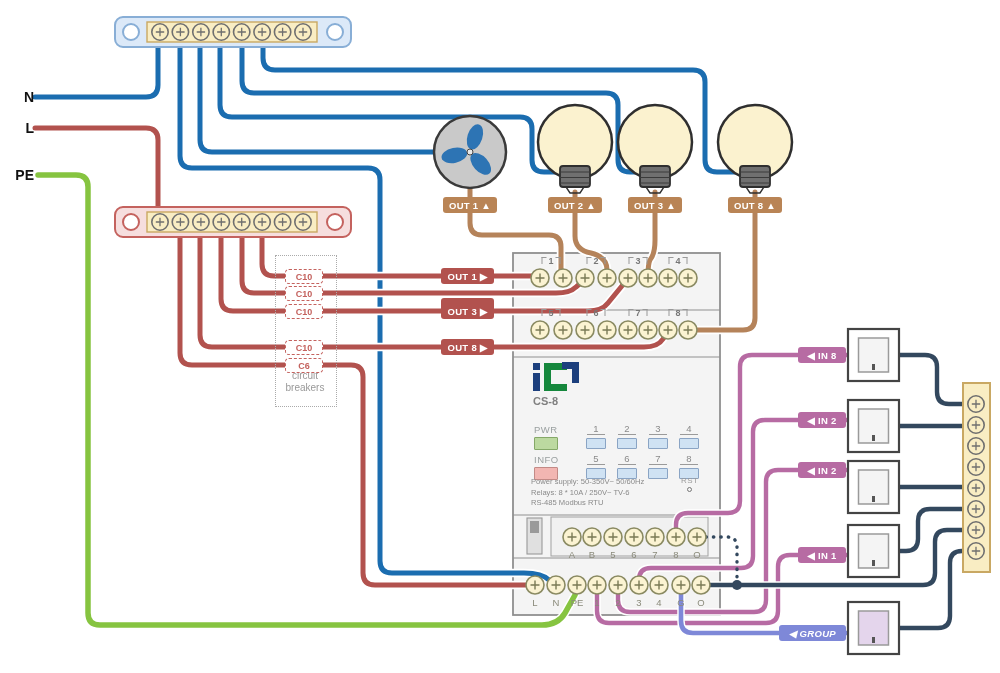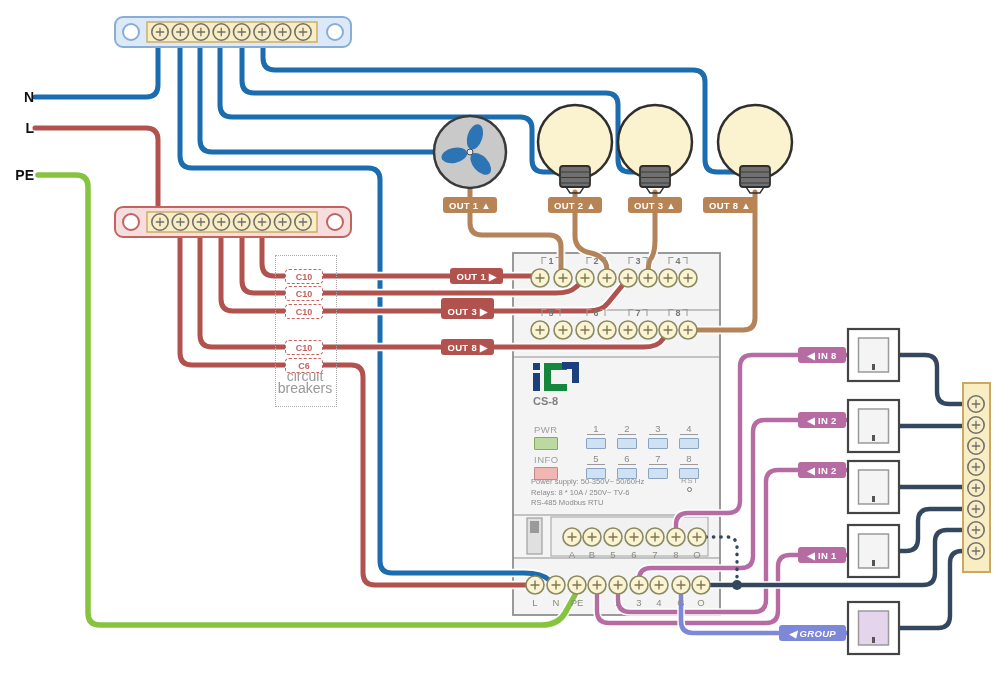--- a/index.html
+++ b/index.html
@@ -32,21 +32,21 @@
   .badge{position:absolute;height:16px;border-radius:3px;color:#fff;font-size:9.5px;font-weight:bold;
          display:flex;align-items:center;justify-content:center;letter-spacing:.3px;white-space:nowrap;}
   .b-feed{width:53px;background:var(--badge-out-feed);}
   .b-dev{width:54px;background:var(--badge-out-device);transform:translateX(-50%);}
   .b-in{width:48px;background:var(--badge-in);}
   .b-group{width:67px;background:var(--badge-group);font-style:italic;}
 
   .chip{position:absolute;width:36px;height:13px;border:1px dashed #c4625e;border-radius:4px;background:#fff;
         color:#c4625e;font-size:9px;font-weight:bold;display:flex;align-items:center;justify-content:center;}
   .bbox{position:absolute;left:275px;top:255px;width:60px;height:150px;border:1px dotted #aaa;}
-  .bcap{position:absolute;left:275px;top:370px;width:60px;text-align:center;font-size:14px;color:#999;line-height:12px;}
+  .bcap{position:absolute;left:275px;top:370px;width:60px;text-align:center;font-size:10px;color:#999;line-height:12px;}
 
   .tl{position:absolute;transform:translateX(-50%);font-size:9.5px;color:#8a8a7a;line-height:10px;text-align:center;}
   .pair{position:absolute;transform:translateX(-50%);display:flex;align-items:flex-start;gap:2px;
         color:#777;font-size:9px;font-weight:bold;line-height:9px;}
   .ck{width:4px;height:6px;border-top:1.2px solid #999;}
   .ck.l{border-left:1.2px solid #999;}
   .ck.r{border-right:1.2px solid #999;}
 
   .logo{position:absolute;display:flex;align-items:flex-end;height:29px;}
   .li{display:flex;flex-direction:column;gap:3px;}
@@ -318,29 +318,29 @@
 <span class="mains" style="left:8px;top:167px">PE</span>
 
 <div class="bbox"></div>
 <div class="bcap">circuit breakers</div>
 <div class="chip" style="left:285px;top:269px">C10</div>
 <div class="chip" style="left:285px;top:286px">C10</div>
 <div class="chip" style="left:285px;top:304px">C10</div>
 <div class="chip" style="left:285px;top:340px">C10</div>
 <div class="chip" style="left:285px;top:358px">C6</div>
 
-<div class="badge b-feed" style="left:450px;top:268px">OUT 1 ▶</div>
+<div class="badge b-feed" style="left:441px;top:268px">OUT 1 ▶</div>
 <div class="badge b-feed" style="left:441px;top:298px">OUT 2 ▶</div>
 <div class="badge b-feed" style="left:441px;top:303px">OUT 3 ▶</div>
 <div class="badge b-feed" style="left:441px;top:339px">OUT 8 ▶</div>
 
 <div class="badge b-dev" style="left:470px;top:197px">OUT 1 ▲</div>
 <div class="badge b-dev" style="left:575px;top:197px">OUT 2 ▲</div>
 <div class="badge b-dev" style="left:655px;top:197px">OUT 3 ▲</div>
-<div class="badge b-dev" style="left:730px;top:197px">OUT 8 ▲</div>
+<div class="badge b-dev" style="left:755px;top:197px">OUT 8 ▲</div>
 
 <div class="badge b-in" style="left:798px;top:347px">◀ IN 8</div>
 <div class="badge b-in" style="left:798px;top:412px">◀ IN 2</div>
 <div class="badge b-in" style="left:798px;top:462px">◀ IN 2</div>
 <div class="badge b-in" style="left:798px;top:547px">◀ IN 1</div>
 <div class="badge b-group" style="left:779px;top:625px">◀ GROUP</div>
 
 <span class="pair" style="left:551px;top:257px">
       <i class="ck l"></i>
       <b>1</b>

